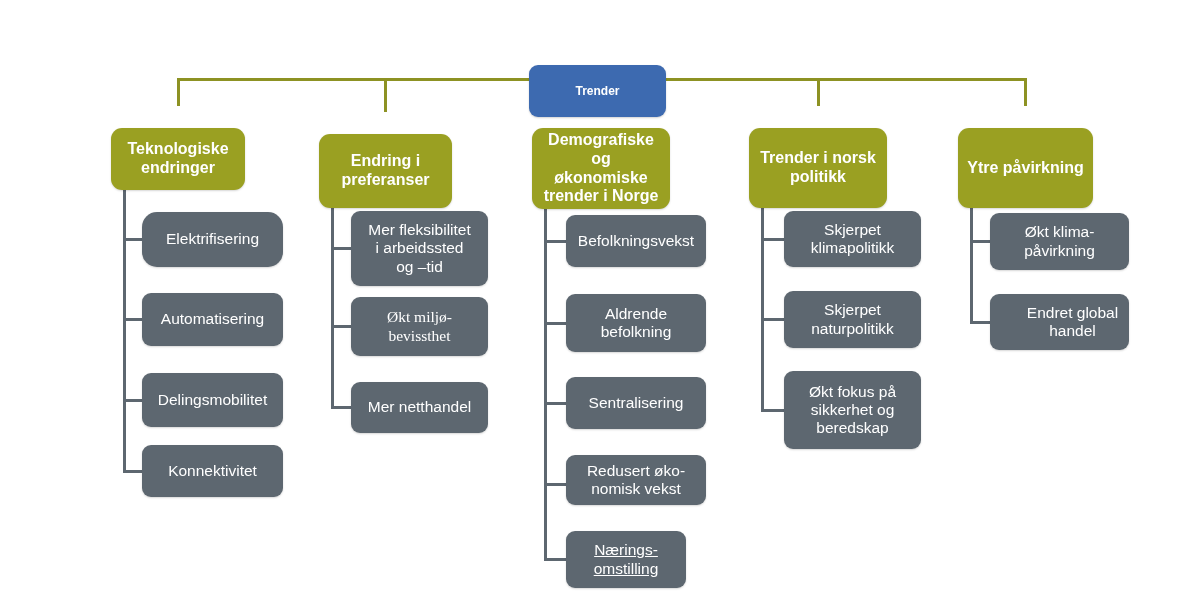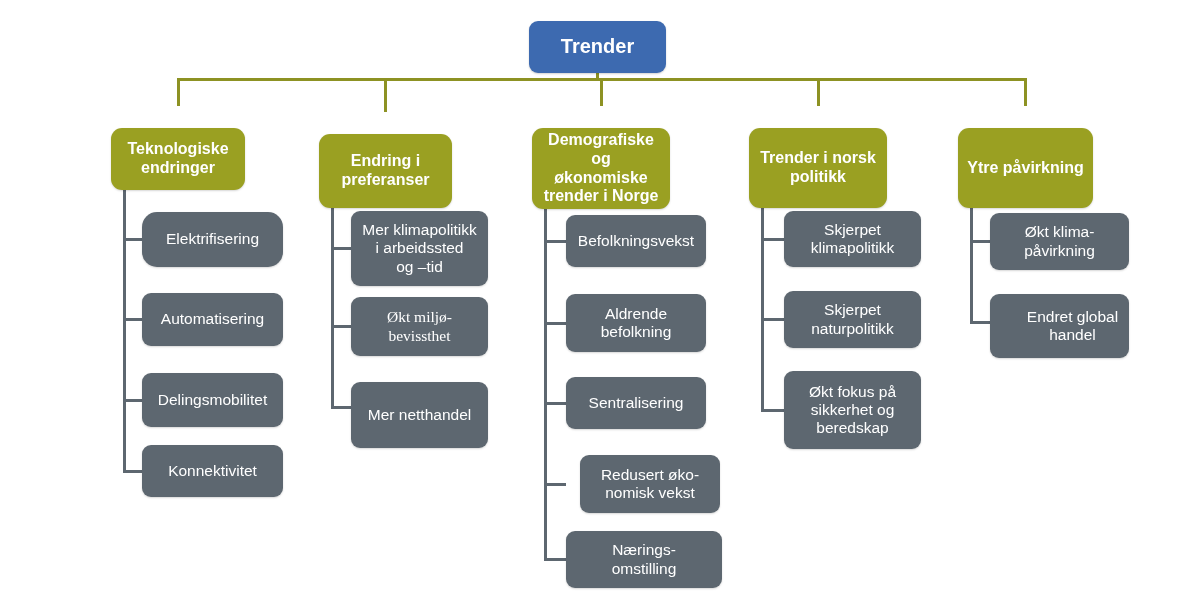--- a/index.html
+++ b/index.html
@@ -27,23 +27,24 @@
     color: #ffffff;
     border-radius: 10px;
     line-height: 1.18;
     white-space: pre-line;
     padding: 2px 6px;
     z-index: 3;
   }
   .node.root {
     background: #3d6ab0;
     font-weight: bold;
-    font-size: 20px;
+    font-size: 12px;
     border-radius: 9px;
     box-shadow: 0 1px 2px rgba(0,0,0,0.18);
+    margin-top: 44px;
   }
   .node.level2 {
     background: #9aa022;
     font-weight: bold;
     font-size: 16px;
     border-radius: 11px;
     box-shadow: 0 1px 2px rgba(0,0,0,0.16);
     margin-top: 24px;
   }
   .node.level3 {
@@ -102,45 +103,45 @@
   <div id="nodes">
       <div class="node root" style="left: 529px; top: 21px; width: 137px; height: 52px;">Trender</div>
       <div class="node level2" style="left: 111px; top: 104px; width: 134px; height: 62px;">Teknologiske
 endringer</div>
       <div class="node level3" style="left: 142px; top: 212px; width: 141px; height: 55px; border-radius: 15px;">Elektrifisering</div>
       <div class="node level3" style="left: 142px; top: 293px; width: 141px; height: 53px; text-align: center;">Automatisering</div>
       <div class="node level3" style="left: 142px; top: 373px; width: 141px; height: 54px;">Delingsmobilitet</div>
       <div class="node level3" style="left: 142px; top: 445px; width: 141px; height: 52px; text-align: right;">Konnektivitet</div>
       <div class="node level2" style="left: 319px; top: 110px; width: 133px; height: 74px;">Endring i
 preferanser</div>
-      <div class="node level3" style="left: 351px; top: 211px; width: 137px; height: 75px;">Mer klimapolitikk
+      <div class="node level3" style="left: 351px; top: 211px; width: 137px; height: 75px;">Mer fleksibilitet
 i arbeidssted
 og –tid</div>
       <div class="node level3" style="left: 351px; top: 297px; width: 137px; height: 59px; font-family: Liberation Serif, serif;">Økt miljø-
 bevissthet</div>
-      <div class="node level3" style="left: 351px; top: 382px; width: 137px; height: 66px;">Mer netthandel</div>
+      <div class="node level3" style="left: 351px; top: 382px; width: 137px; height: 51px;">Mer netthandel</div>
       <div class="node level2" style="left: 532px; top: 104px; width: 138px; height: 81px;">Demografiske og
 økonomiske
 trender i Norge</div>
       <div class="node level3" style="left: 566px; top: 215px; width: 140px; height: 52px;">Befolkningsvekst</div>
       <div class="node level3" style="left: 566px; top: 294px; width: 140px; height: 58px;">Aldrende
 befolkning</div>
       <div class="node level3" style="left: 566px; top: 377px; width: 140px; height: 52px;">Sentralisering</div>
-      <div class="node level3" style="left: 580px; top: 455px; width: 140px; height: 58px;">Redusert øko-
+      <div class="node level3" style="left: 566px; top: 455px; width: 140px; height: 50px;">Redusert øko-
 nomisk vekst</div>
-      <div class="node level3" style="left: 566px; top: 531px; width: 156px; height: 57px;">Nærings-
+      <div class="node level3" style="left: 566px; top: 531px; width: 120px; height: 57px; text-decoration: underline;">Nærings-
 omstilling</div>
       <div class="node level2" style="left: 749px; top: 104px; width: 138px; height: 80px;">Trender i norsk
 politikk</div>
       <div class="node level3" style="left: 784px; top: 211px; width: 137px; height: 56px;">Skjerpet
 klimapolitikk</div>
       <div class="node level3" style="left: 784px; top: 291px; width: 137px; height: 57px;">Skjerpet
 naturpolitikk</div>
       <div class="node level3" style="left: 784px; top: 371px; width: 137px; height: 78px;">Økt fokus på
 sikkerhet og
 beredskap</div>
       <div class="node level2" style="left: 958px; top: 104px; width: 135px; height: 80px;">Ytre påvirkning</div>
       <div class="node level3" style="left: 990px; top: 213px; width: 139px; height: 57px;">Økt klima-
 påvirkning</div>
-      <div class="node level3" style="left: 990px; top: 294px; width: 139px; height: 64px; padding-left: 32px;">Endret global
+      <div class="node level3" style="left: 990px; top: 294px; width: 139px; height: 56px; padding-left: 32px;">Endret global
 handel</div>
     </div>
 </div>
 
 </body></html>

